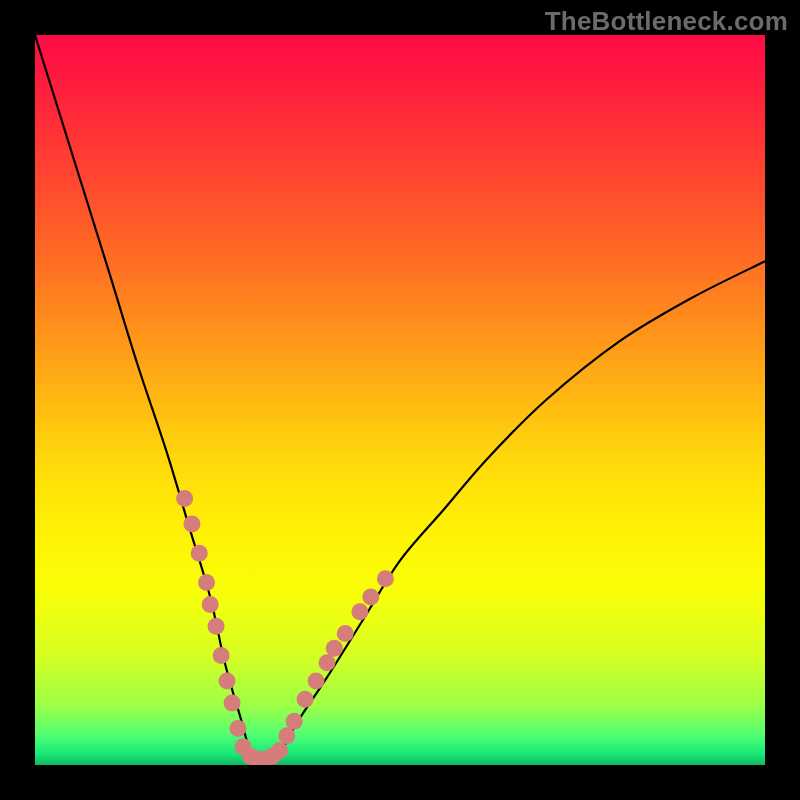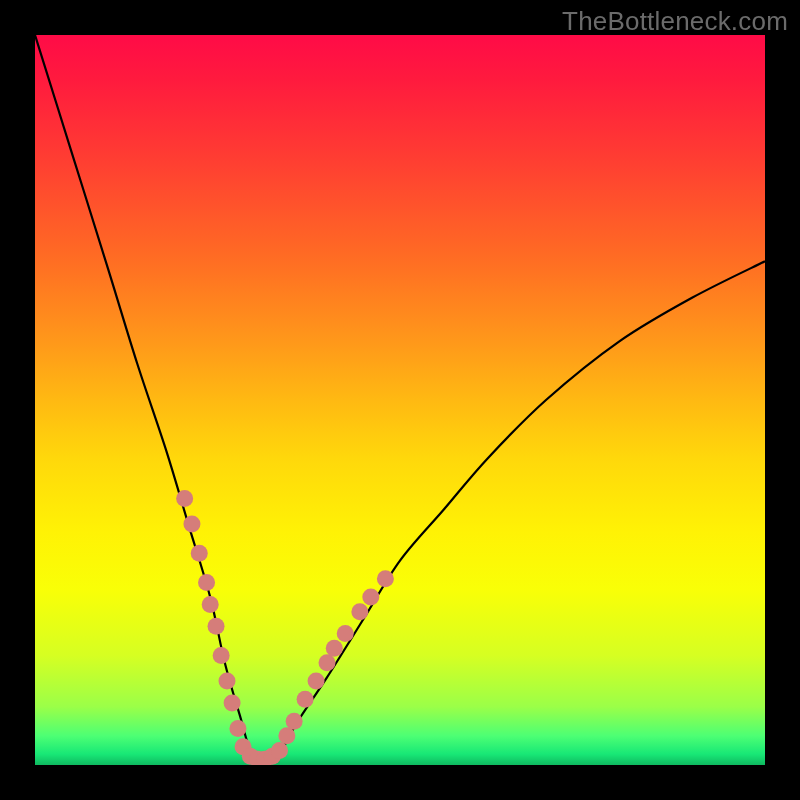--- a/index.html
+++ b/index.html
@@ -15,21 +15,21 @@
     position: relative;
     width: 800px;
     height: 800px;
   }
   .watermark {
     position: absolute;
     top: 6px;
     right: 12px;
     color: #6b6b6b;
     font-size: 26px;
-    font-weight: 400;
+    font-weight: 700;
     letter-spacing: 0.2px;
     z-index: 20;
   }
   .plot {
     position: absolute;
     left: 35px;
     top: 35px;
     width: 730px;
     height: 730px;
     background: linear-gradient(to bottom,

